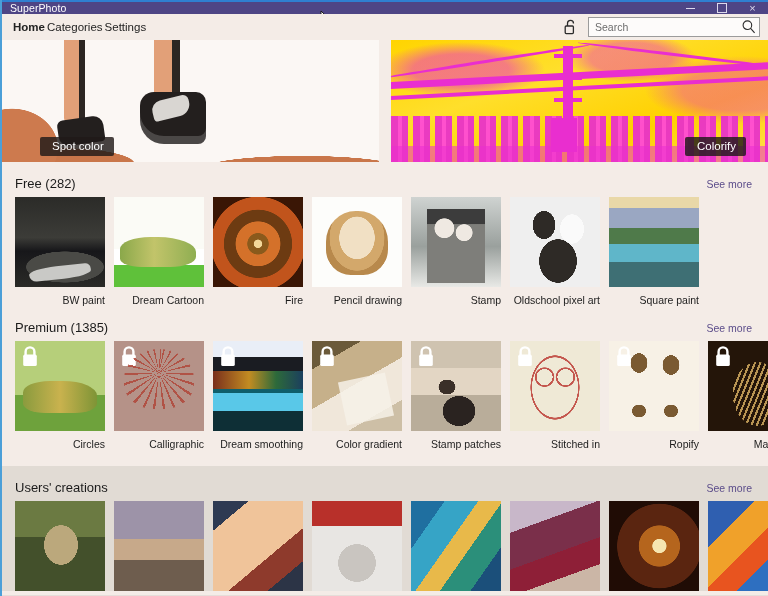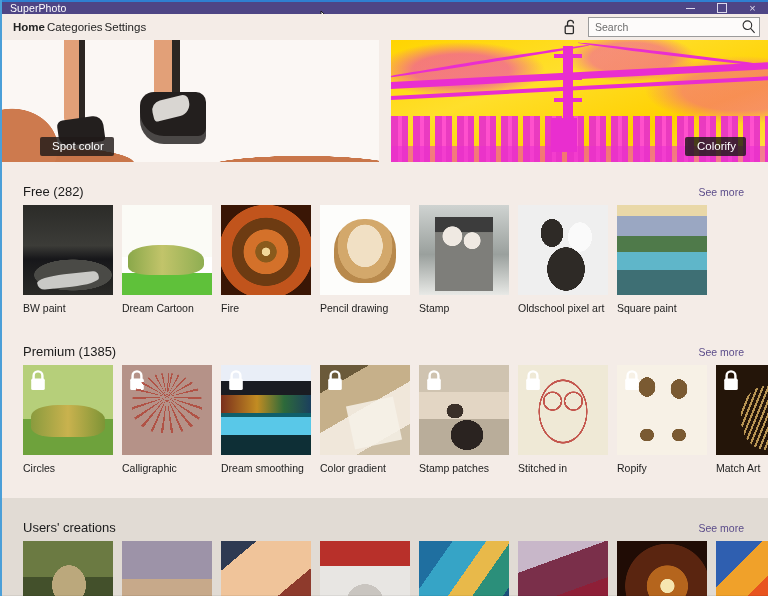--- a/index.html
+++ b/index.html
@@ -81,26 +81,26 @@
   .deck{position:absolute;background:#e92ecf;}
   .d1{left:0;top:42px;width:100%;height:7px;transform:skewY(-3deg);transform-origin:left;}
   .d2{left:0;top:56px;width:100%;height:4px;transform:skewY(-3deg);transform-origin:left;}
   .cable{position:absolute;height:3px;background:#e92ecf;border-radius:50%;}
   .tower{position:absolute;width:10px;background:#e92ecf;top:6px;height:86px;}
   .tower .xb{position:absolute;left:-9px;width:28px;height:4px;background:#e92ecf;}
   .pier{position:absolute;bottom:10px;width:26px;height:34px;background:#e92ecf;}
 
   
   .content{flex:1 1 auto;overflow:hidden;background:#f4ece7;position:relative;}
-  .section{padding:8px;}
+  .section{padding:0;}
   .section-head{display:flex;align-items:baseline;padding:14px 16px 6px 13px;}
   .section-title{font-size:13px;color:#1b1b1b;}
   .see-more{margin-left:auto;font-size:10.5px;color:#5b4c8a;cursor:default;}
   .row{display:flex;padding:0 0 0 13px;gap:9px;}
-  .tile{width:90px;cursor:default;}
+  .tile{width:90px;cursor:default;text-align:right;}
   .thumb{width:90px;height:90px;position:relative;overflow:hidden;background:#ddd;}
   .tile-label{font-size:10.5px;color:#1d1d1d;margin-top:7px;white-space:nowrap;overflow:hidden;
               text-overflow:clip;}
   .padlock{position:absolute;left:5px;top:4px;width:20px;height:24px;}
   .band-users{background:#e1dbd4;}
 
   
   .t-bwpaint{background:
       radial-gradient(ellipse 70px 28px at 50px 70px,#4a4a46 0 55%,transparent 56%),
       linear-gradient(180deg,#2b2b28 0%,#3c3c38 45%,#17171a 60%,#2a2a27 100%);}

